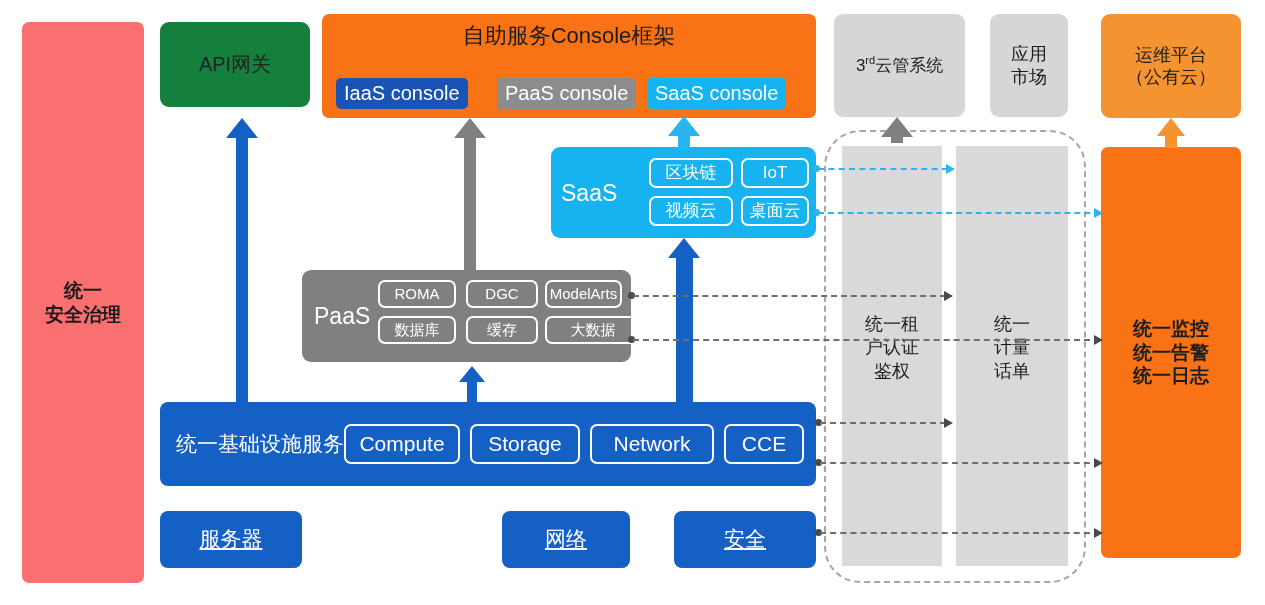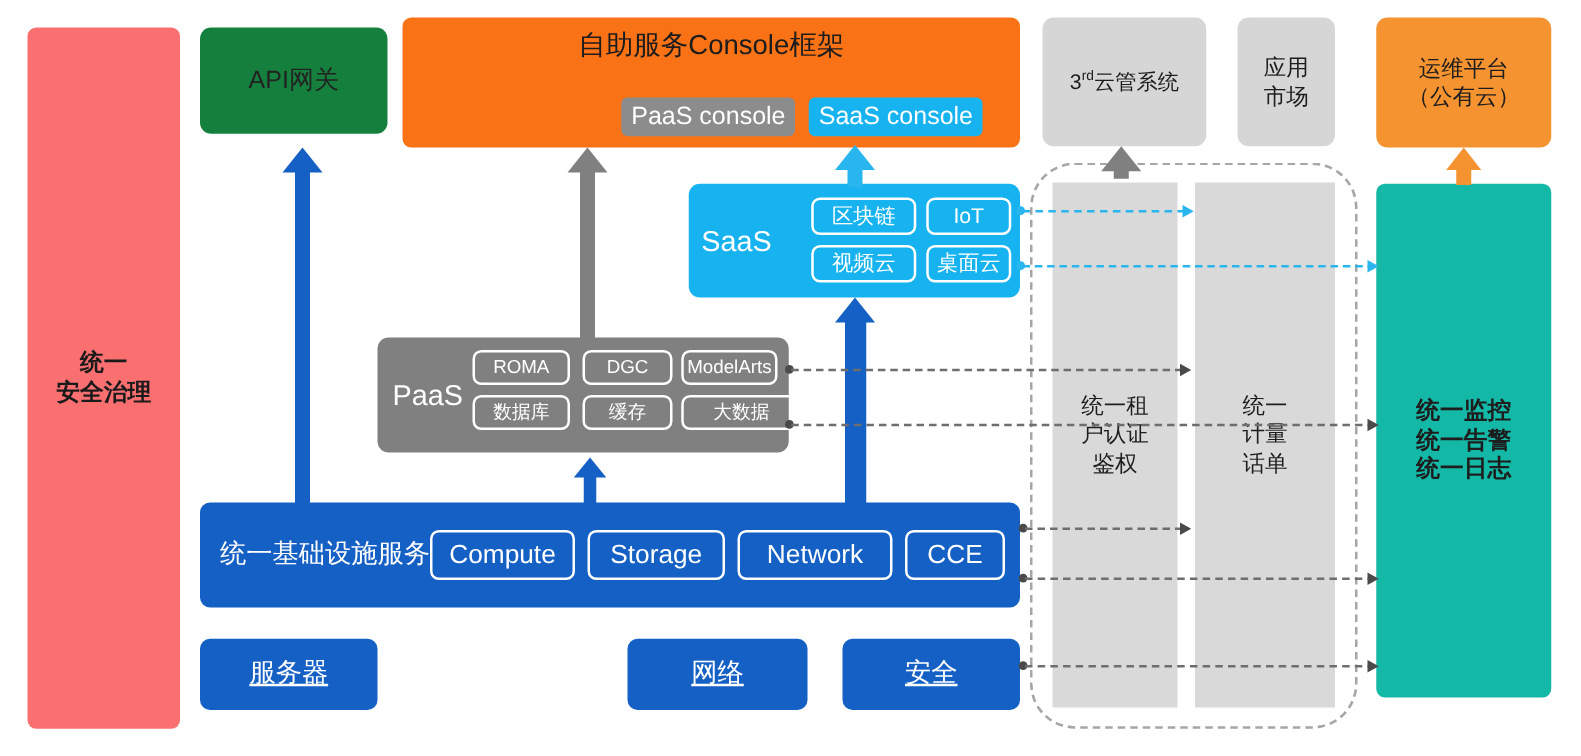--- a/index.html
+++ b/index.html
@@ -83,21 +83,21 @@
   .ops-top{
     left:1101px; top:14px; width:140px; height:104px;
     background:#f59331;
     border-radius:9px;
     color:#1d1d1d;
     font-size:18px;
   }
   
   .ops-tall{
     left:1101px; top:147px; width:140px; height:411px;
-    background:#14b8a6;
+    background:#f97316;
     border-radius:7px;
     color:#1d1d1d;
     font-size:19px;
     font-weight:600;
   }
 
   
   .saas{
     left:551px; top:147px; width:265px; height:91px;
     background:#16b3f0;
@@ -163,21 +163,21 @@
   .bbox{
     top:511px; height:57px;
     background:#1560c4;
     border-radius:8px;
     color:#ffffff;
     font-size:21px;
     text-decoration:underline;
   }
   .bb0{left:160px; width:142px;}
   .bb1{left:330px; width:144px;}
-  .bb2{left:502px; width:144px;}
+  .bb2{left:502px; width:128px;}
   .bb3{left:674px; width:142px;}
 
   
   .dashcontainer{
     position:absolute;
     left:824px; top:130px; width:262px; height:453px;
     border:2px dashed #a6a6a6;
     border-radius:36px;
     box-sizing:border-box;
   }
@@ -242,20 +242,21 @@
       <div>安全治理</div>
     </div>
   </div>
 
   <div class="box apigw">
     <span>API网关</span>
   </div>
 
   <div class="box console-frame">
     <div class="console-title">自助服务Console框架</div>
+    <div class="console-chip chip-iaas">IaaS console</div>
     <div class="console-chip chip-paas">PaaS console</div>
     <div class="console-chip chip-saas">SaaS console</div>
   </div>
 
   <div class="box gbox third">
     <span><span>3</span><span class="sup">rd</span><span>云管系统</span></span>
   </div>
 
   <div class="box gbox market">
     <div>

